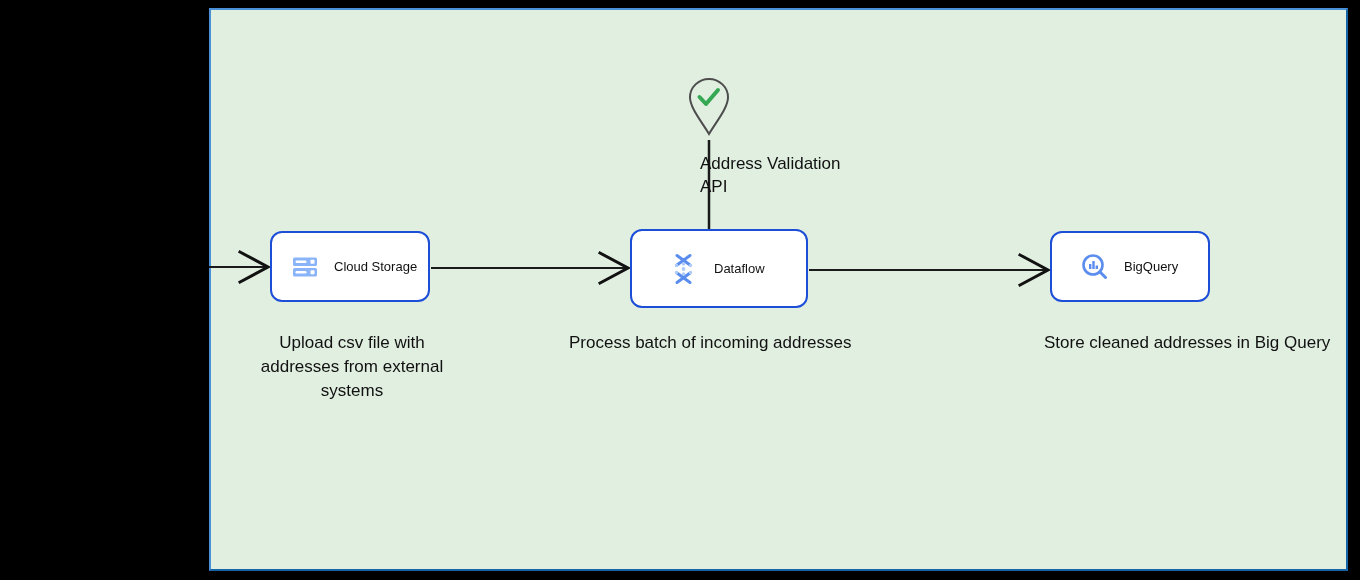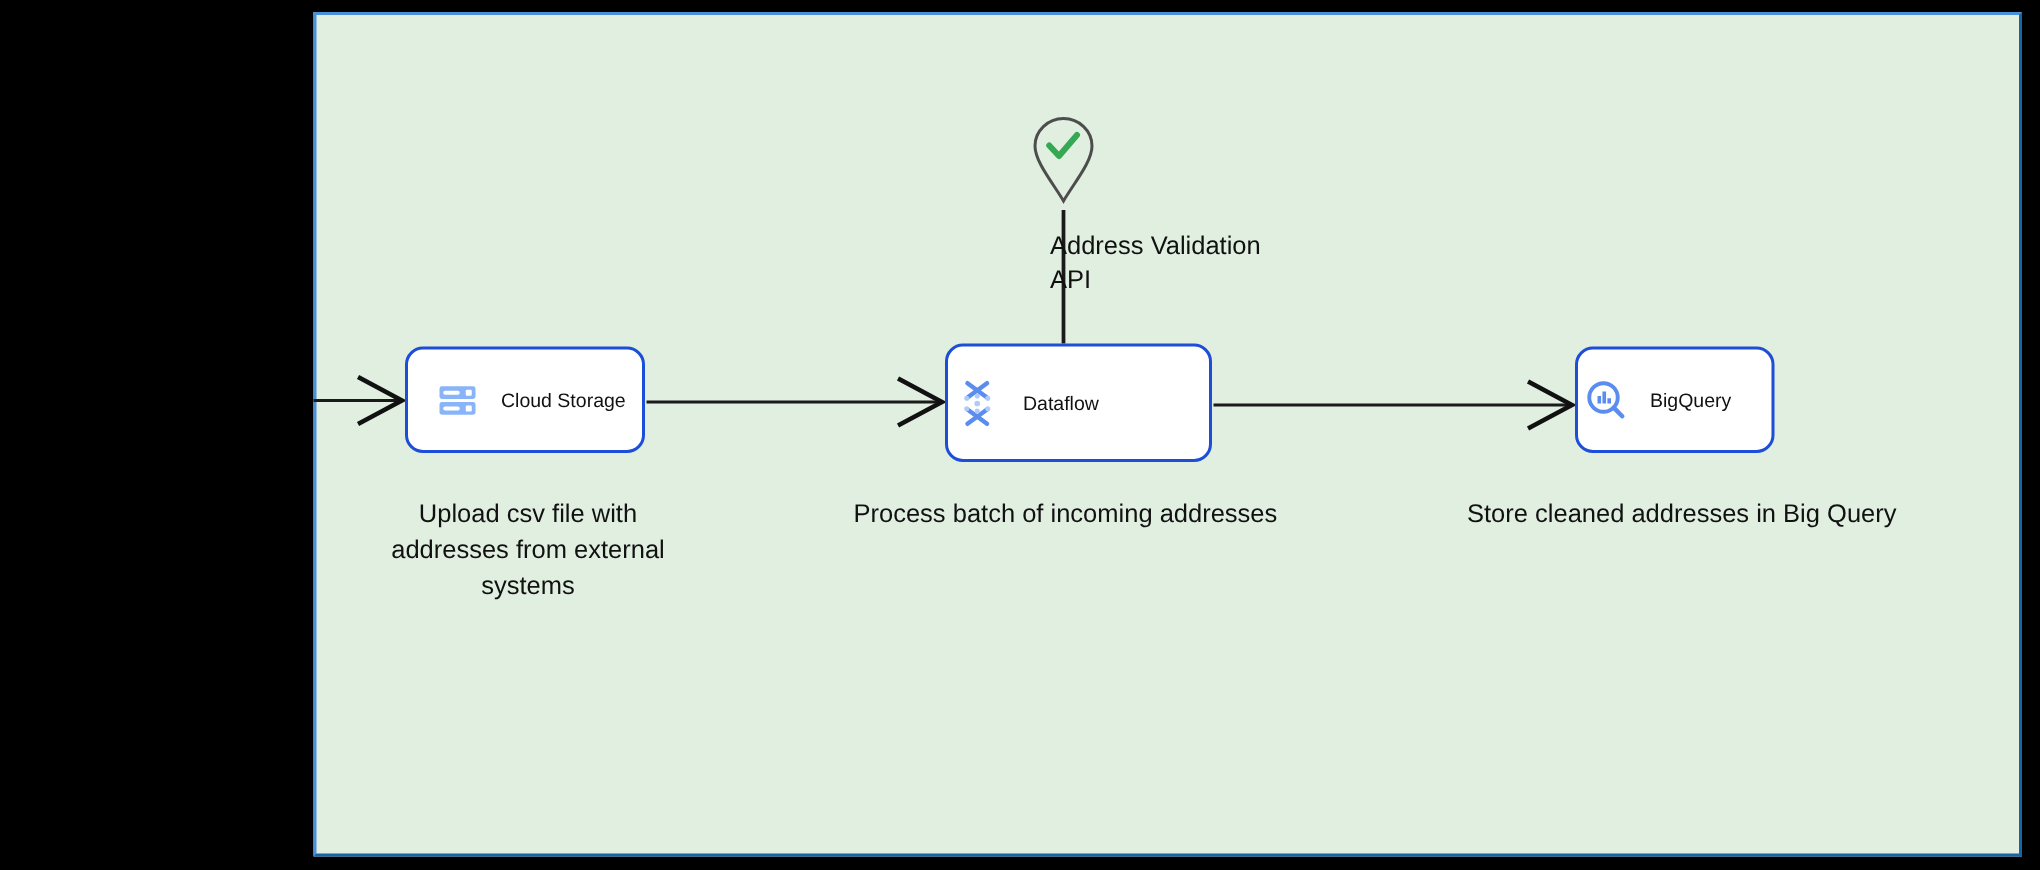--- a/index.html
+++ b/index.html
@@ -84,32 +84,32 @@
   }
   #node-cloud-storage .node-label {
     font-size: 13px;
     margin-left: 14px;
   }
   #node-dataflow {
     left: 630px;
     top: 229px;
     width: 178px;
     height: 79px;
-    padding-left: 4px;
+    padding-left: 36px;
   }
   #node-dataflow .node-label {
     font-size: 13px;
     margin-left: 14px;
   }
   #node-bigquery {
     left: 1050px;
     top: 231px;
-    width: 133px;
+    width: 160px;
     height: 71px;
-    padding-left: 4px;
+    padding-left: 28px;
   }
   #node-bigquery .node-label {
     font-size: 13px;
     margin-left: 14px;
   }
 
   
   #node-address-api {
     position: absolute;
     left: 686px;
@@ -144,21 +144,21 @@
     top: 331px;
     width: 200px;
     text-align: center;
   }
   #caption-process {
     left: 569px;
     top: 331px;
     white-space: nowrap;
   }
   #caption-store {
-    left: 978px;
+    left: 1044px;
     top: 331px;
     white-space: nowrap;
   }
 
   
   #connectors {
     position: absolute;
     left: 0; top: 0;
     width: 1360px;
     height: 580px;

